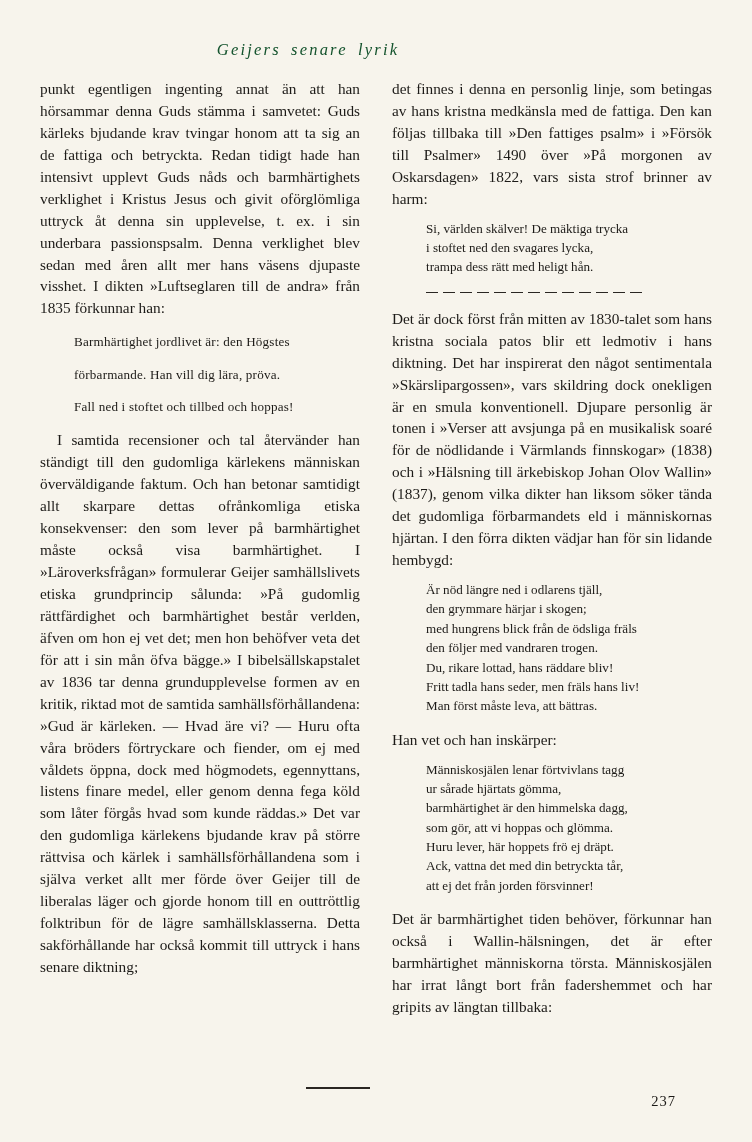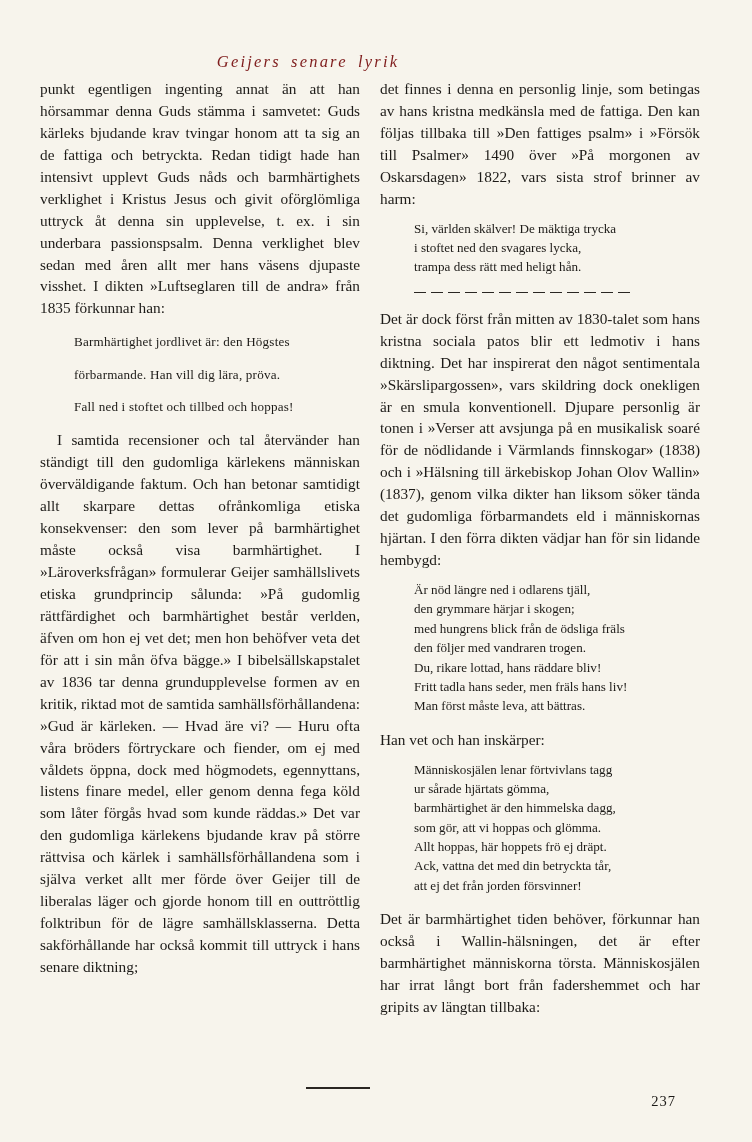--- a/index.html
+++ b/index.html
@@ -17,37 +17,37 @@
   }
   .page {
     position: absolute;
     left: 0; top: 0;
     width: 752px;
     height: 1142px;
     padding: 0;
   }
   .running-head {
     position: absolute;
-    top: 52px;
+    top: 40px;
     left: 0;
     width: 616px;
     text-align: center;
     font-size: 16.5px;
     font-style: italic;
     letter-spacing: 2.2px;
     word-spacing: 4px;
-    color: #7f1d1d;
+    color: #14532d;
   }
   .columns {
     position: absolute;
     top: 78px;
     left: 40px;
     width: 672px;
     display: flex;
-    gap: 20px;
+    gap: 32px;
   }
   .col {
     width: 320px;
   }
   p {
     margin: 0;
     font-size: 15.3px;
     line-height: 1.435;
     text-align: justify;
     text-justify: inter-word;
@@ -169,21 +169,21 @@
 
       <div class="spacer"></div>
 
       <p>Han vet och han inskärper:</p>
 
       <div class="verse">
         <span class="ln">Människosjälen lenar förtvivlans tagg</span>
         <span class="ln">ur sårade hjärtats gömma,</span>
         <span class="ln">barmhärtighet är den himmelska dagg,</span>
         <span class="ln">som gör, att vi hoppas och glömma.</span>
-        <span class="ln">Allt hoppas, här hoppets frö ej dräpt.</span>
+        <span class="ln">Huru lever, här hoppets frö ej dräpt.</span>
         <span class="ln">Ack, vattna det med din betryckta tår,</span>
         <span class="ln">att ej det från jorden försvinner!</span>
       </div>
 
       <div class="spacer"></div>
 
       <p>Det är barmhärtighet tiden behöver, förkunnar han också i Wallin-hälsningen, det är efter barmhärtighet människorna törsta. Människosjälen har irrat långt bort från fadershemmet och har gripits av längtan tillbaka:</p>
     </div>
 
   </div>

